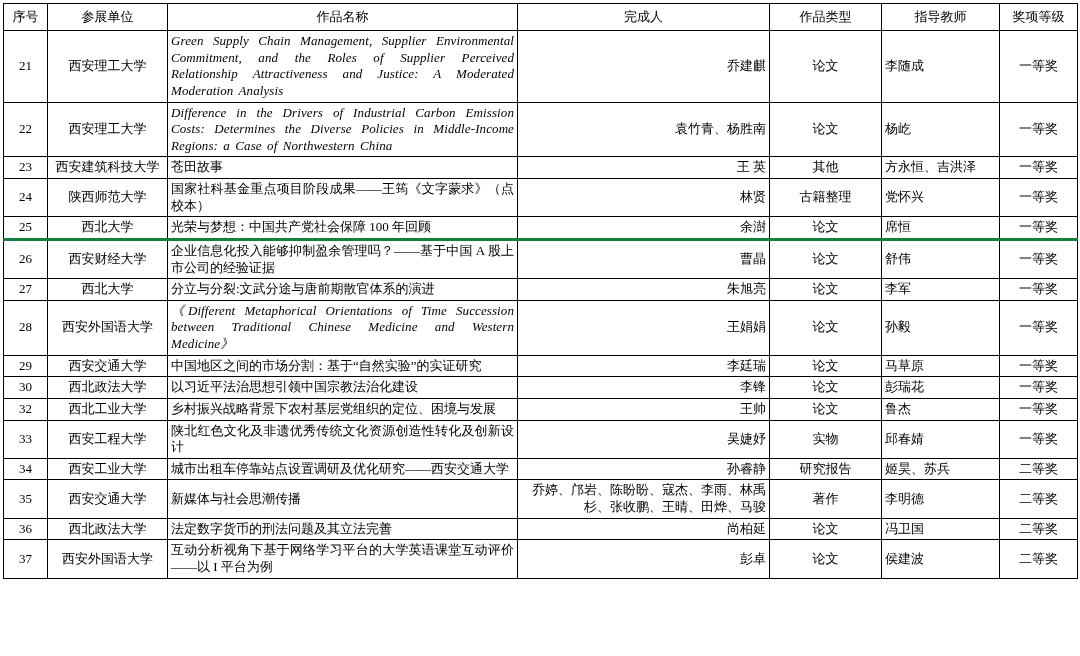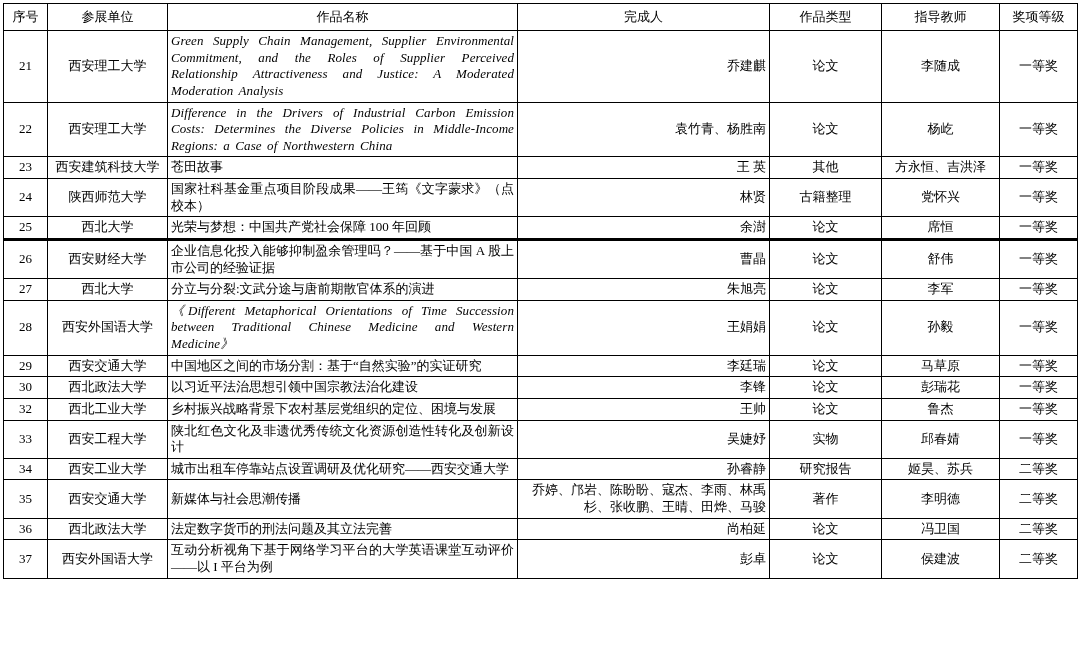--- a/index.html
+++ b/index.html
@@ -69,39 +69,39 @@
   td.author {
     text-align: right;
     font-size: 13px;
     padding-left: 4px;
   }
   td.type {
     text-align: center;
     font-size: 13px;
   }
   td.mentor {
-    text-align: center;
+    text-align: left;
     font-size: 13px;
     padding-left: 6px;
   }
   td.level {
     text-align: center;
     font-size: 13px;
   }
   
   td.title.latin {
     font-family: "Liberation Serif", "DejaVu Serif", serif;
     text-align: justify;
     word-spacing: 2px;
     letter-spacing: 0.1px;
     font-style: italic;
   }
   
   tr.thick-bottom > td {
-    border-bottom: 3px solid #000000;
+    border-bottom: 3px solid #15803d;
     font-family: Liberation Serif, serif;
   }
 </style>
 </head>
 <body>
 
 <div class="page">
   <table class="award-table">
     <colgroup>
       <col class="c-seq">

